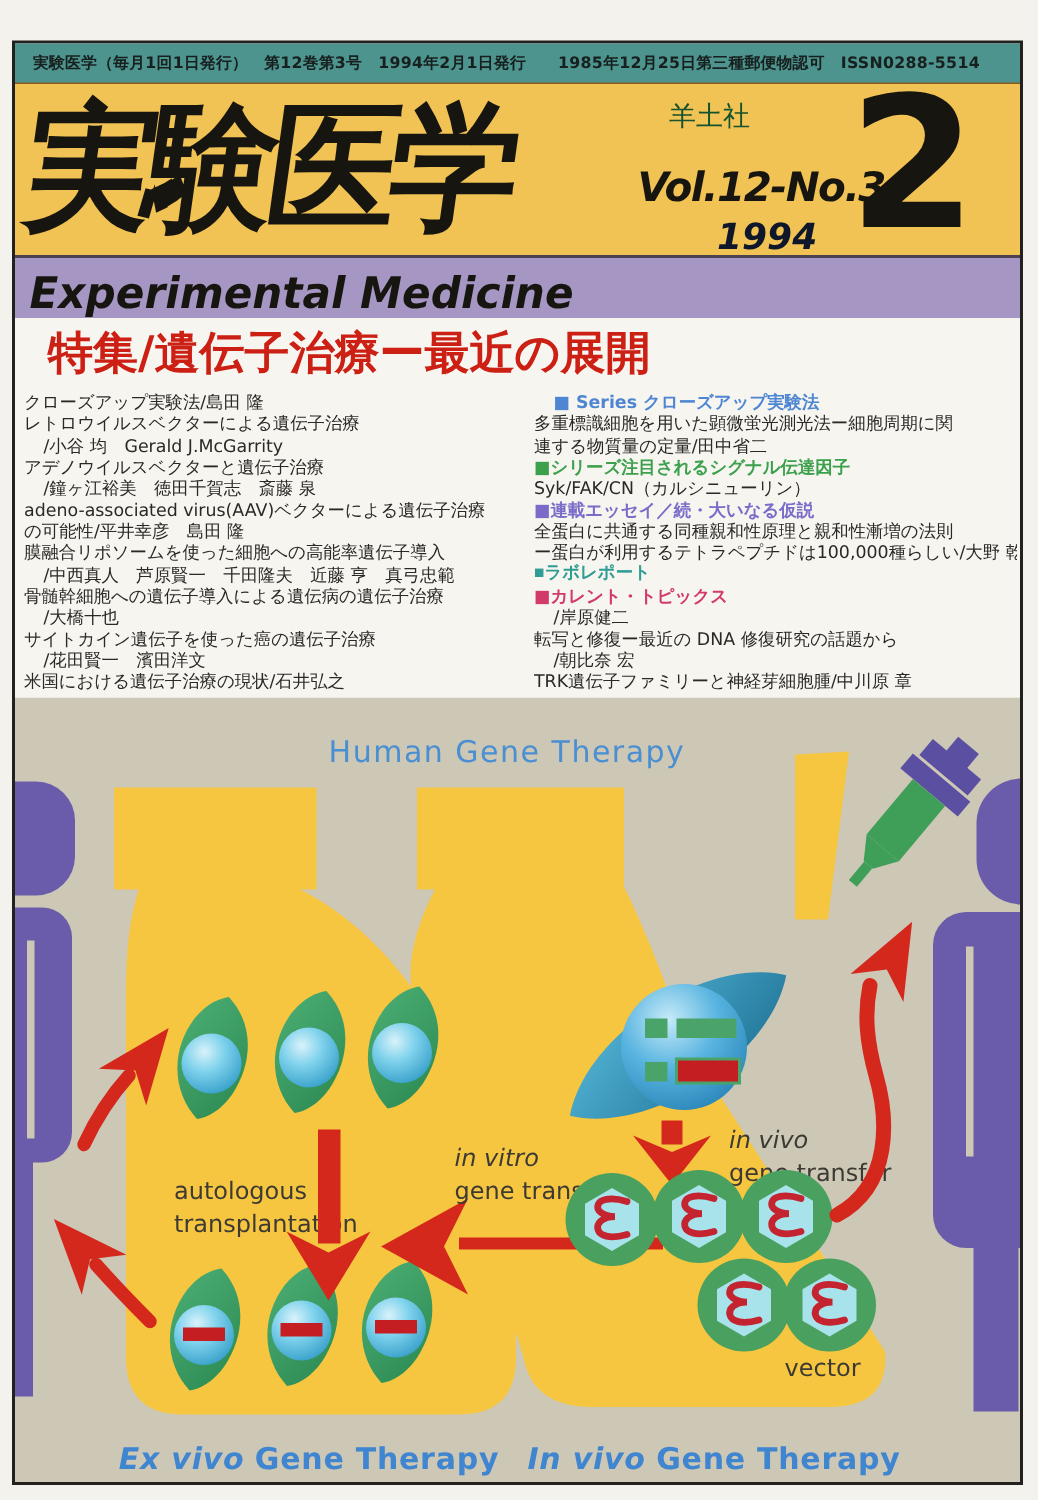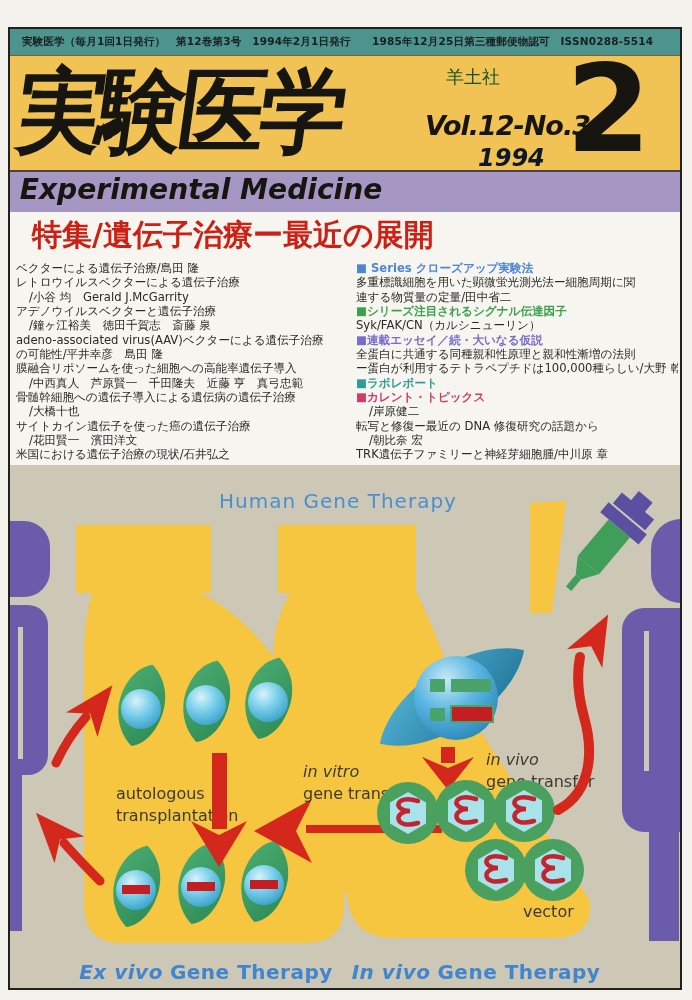--- a/index.html
+++ b/index.html
@@ -14,35 +14,35 @@
   
   .masthead{position:absolute;left:0;top:27px;width:670px;height:114px;background:#f1c355;overflow:hidden;}
   .m-title{position:absolute;left:8px;top:2px;font-size:92px;line-height:108px;font-weight:900;color:#17150f;
            transform:skewX(-8deg) scaleX(0.94);transform-origin:left center;letter-spacing:-6px;white-space:nowrap;}
   .m-pub{position:absolute;left:436px;top:9px;font-size:18px;font-weight:400;color:#14532d;}
   .m-vol{position:absolute;left:415px;top:54px;font-size:27px;font-weight:700;font-style:italic;color:#17150f;letter-spacing:-1px;}
   .m-year{position:absolute;left:468px;top:88px;font-size:24px;font-weight:700;font-style:italic;color:#0f172a;}
   .m-issue{position:absolute;left:556px;top:-8px;font-size:122px;line-height:122px;font-weight:900;color:#17150f;}
   
   .band{position:absolute;left:0;top:141px;width:670px;height:42px;background:#a596c3;
-        border-top:2px solid #4a4250;box-sizing:border-box;display:flex;align-items:flex-start;}
+        border-top:2px solid #4a4250;box-sizing:border-box;display:flex;align-items:flex-end;}
   .band span{padding-left:10px;font-size:29px;font-weight:700;font-style:italic;color:#17150f;
              transform:scaleX(0.97);transform-origin:left;white-space:nowrap;}
   
   .content{position:absolute;left:0;top:183px;width:670px;height:253px;background:#f6f5f0;}
   .feature-title{position:absolute;left:6px;top:3px;font-size:30px;font-weight:900;color:#cc2014;white-space:nowrap;margin-left:16px;}
   .toc-col{position:absolute;top:49px;}
   .toc-left{left:6px;width:338px;}
   .toc-right{left:346px;width:322px;}
   .toc-line{font-size:11.6px;line-height:14.35px;color:#2b2925;font-weight:500;white-space:nowrap;overflow:hidden;}
   .ind{padding-left:13px;}
-  .s-blue{color:#4f86d2;font-weight:700;}
+  .s-blue{color:#4f86d2;font-weight:700;margin-left:13px;}
   .s-green{color:#3ca04c;font-weight:700;}
   .s-purple{color:#7a6cc8;font-weight:700;}
-  .s-teal{color:#2e9e94;font-weight:700;}
+  .s-teal{color:#2e9e94;font-weight:700;font-family:Liberation Mono, monospace;}
   .s-magenta{color:#d23a6a;font-weight:700;}
   
   .illustration{position:absolute;left:0;top:436px;width:670px;height:608px;}
   svg{display:block;}
   .lbl{fill:#3c3a32;font-size:16px;font-weight:500;}
   .cap{fill:#3f85d0;font-size:20px;font-weight:700;letter-spacing:0.5px;}
 </style>
 </head>
 <body>
 
@@ -61,21 +61,21 @@
       <div class="m-issue">2</div>
     </div>
 
     <div class="band">
       <span>Experimental Medicine</span>
     </div>
 
     <div class="content">
       <div class="feature-title">特集/遺伝子治療ー最近の展開</div>
       <div class="toc-col toc-left">
-          <div class="toc-line">ベクターによる遺伝子治療/島田 隆</div>
+          <div class="toc-line">クローズアップ実験法/島田 隆</div>
           <div class="toc-line">レトロウイルスベクターによる遺伝子治療</div>
           <div class="toc-line ind">/小谷 均　Gerald J.McGarrity</div>
           <div class="toc-line">アデノウイルスベクターと遺伝子治療</div>
           <div class="toc-line ind">/鐘ヶ江裕美　徳田千賀志　斎藤 泉</div>
           <div class="toc-line">adeno-associated virus(AAV)ベクターによる遺伝子治療</div>
           <div class="toc-line">の可能性/平井幸彦　島田 隆</div>
           <div class="toc-line">膜融合リポソームを使った細胞への高能率遺伝子導入</div>
           <div class="toc-line ind">/中西真人　芦原賢一　千田隆夫　近藤 亨　真弓忠範</div>
           <div class="toc-line">骨髄幹細胞への遺伝子導入による遺伝病の遺伝子治療</div>
           <div class="toc-line ind">/大橋十也</div>

